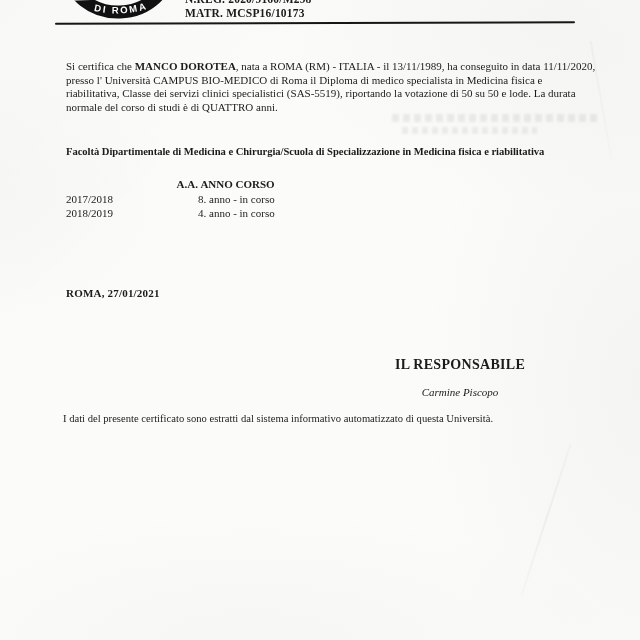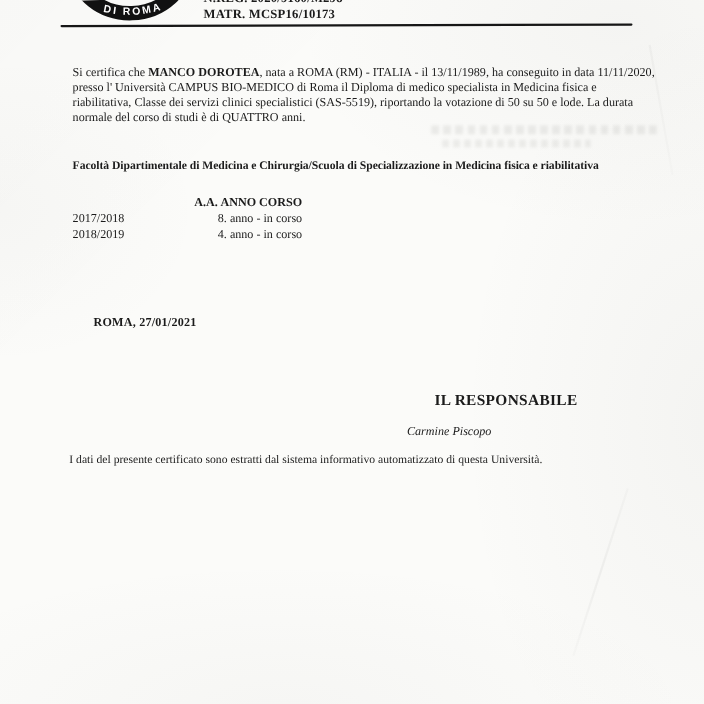--- a/index.html
+++ b/index.html
@@ -58,31 +58,31 @@
   }
   .enroll-table th {
     text-align: right; font-weight: bold; padding: 0 0 1px 0;
   }
   .enroll-table td { padding: 0; }
   .enroll-table th:first-child, .enroll-table td:first-child { width: 132px; }
   .enroll-table tr { height: 14px; line-height: 14px; }
 
   .date-line {
     position: absolute; left: 66px; top: 287px;
-    font-size: 11px; font-weight: bold; letter-spacing: 0.2px; margin-left: 19px;
+    font-size: 11px; font-weight: bold; letter-spacing: 0.2px;
   }
 
   
   .sig-role {
     position: absolute; left: 370px; top: 357px; width: 180px;
     text-align: center; font-size: 14px; font-weight: bold; letter-spacing: 0.3px;
   }
   .sig-name {
     position: absolute; left: 370px; top: 386px; width: 180px;
-    text-align: left; font-size: 11px; font-style: italic;
+    text-align: center; font-size: 11px; font-style: italic;
   }
 
   .footer-note {
     position: absolute; left: 63px; top: 413px;
     font-size: 10.6px;
   }
 
   
   .ghost { position: absolute; opacity: 0.16; filter: blur(1.3px); pointer-events: none; }
   .ghost-1 { left: 392px; top: 114px; width: 205px; height: 8px;

